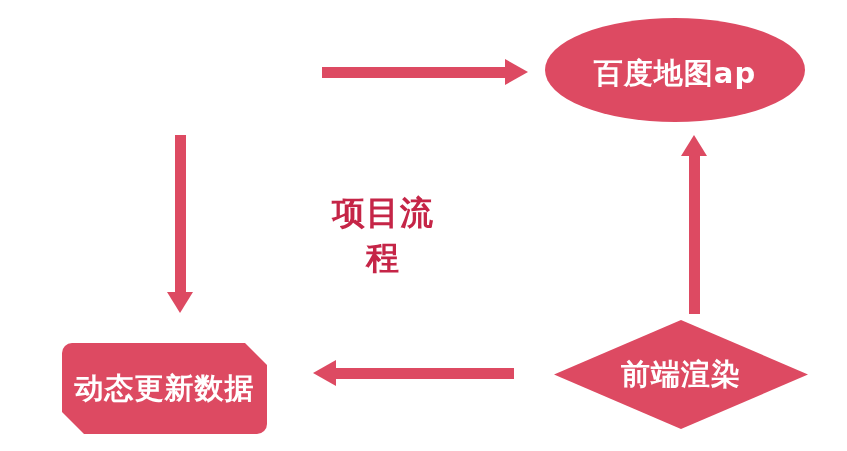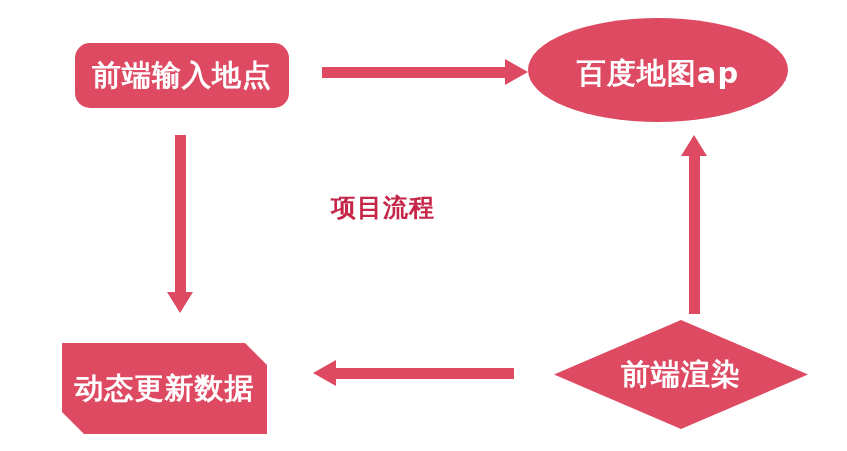--- a/index.html
+++ b/index.html
@@ -4,38 +4,38 @@
 <style>
   html,body{margin:0;padding:0;}
   body{font-family:"DejaVu Sans","Liberation Sans",sans-serif;background:#fff;}
   .canvas{
     position:relative;width:847px;height:451px;background:var(--bg,#fff);
     overflow:hidden;
   }
   .node{
     position:absolute;background:var(--shape-fill,#dd4a62);color:var(--node-text,#fff);
     display:flex;align-items:center;justify-content:center;
-    font-weight:bold;text-align:center;letter-spacing:1px;
+    font-weight:bold;text-align:center;letter-spacing:1px;border-radius:10px;
   }
   .node-input{left:75px;top:43px;width:214px;height:65px;border-radius:15px;font-size:29px;}
   .node-api{
-    left:528px;top:18px;width:260px;height:104px;border-radius:50%;
+    left:545px;top:18px;width:260px;height:104px;border-radius:50%;
     flex-direction:column;font-size:29px;line-height:35px;padding-top:6px;box-sizing:border-box;
   }
   .node-update{
     left:62px;top:343px;width:205px;height:91px;font-size:29px;
     clip-path:polygon(0 0, calc(100% - 22px) 0, 100% 22px, 100% 100%, 22px 100%, 0 calc(100% - 22px));
   }
   .node-render{
     left:554px;top:320px;width:254px;height:109px;font-size:29px;
     clip-path:polygon(50% 0, 100% 50%, 50% 100%, 0 50%);
   }
   .diagram-title{
     position:absolute;left:317px;top:191px;width:132px;text-align:center;
-    color:var(--title-text,#c52547);font-size:25px;font-weight:bold;letter-spacing:1px;
+    color:var(--title-text,#c52547);font-size:33px;font-weight:bold;letter-spacing:1px;
   }
   .shaft{position:absolute;background:var(--shape-fill,#dd4a62);}
   .head{position:absolute;width:0;height:0;border-style:solid;border-color:transparent;}
   
   .shaft-right{left:322px;top:67px;width:183px;height:11px;}
   .head-right{left:505px;top:59px;border-width:13px 0 13px 23px;border-left-color:var(--shape-fill,#dd4a62);}
   
   .shaft-down{left:175px;top:135px;width:11px;height:157px;}
   .head-down{left:167px;top:292px;border-width:21px 13px 0 13px;border-top-color:var(--shape-fill,#dd4a62);}
   
@@ -43,23 +43,20 @@
   .head-up{left:681px;top:135px;border-width:0 13px 21px 13px;border-bottom-color:var(--shape-fill,#dd4a62);}
   
   .shaft-left{left:336px;top:368px;width:178px;height:11px;}
   .head-left{left:313px;top:360px;border-width:13px 23px 13px 0;border-right-color:var(--shape-fill,#dd4a62);}
 </style>
 </head>
 <body>
 
 <div class="canvas">
 
-  <div class="node node-input">
-    <span>前端输入地点</span>
-  </div>
 
   <div class="node node-api">
     <span>百度地图ap</span>
   </div>
 
   <div class="node node-update">
     <span>动态更新数据</span>
   </div>
 
   <div class="node node-render">

